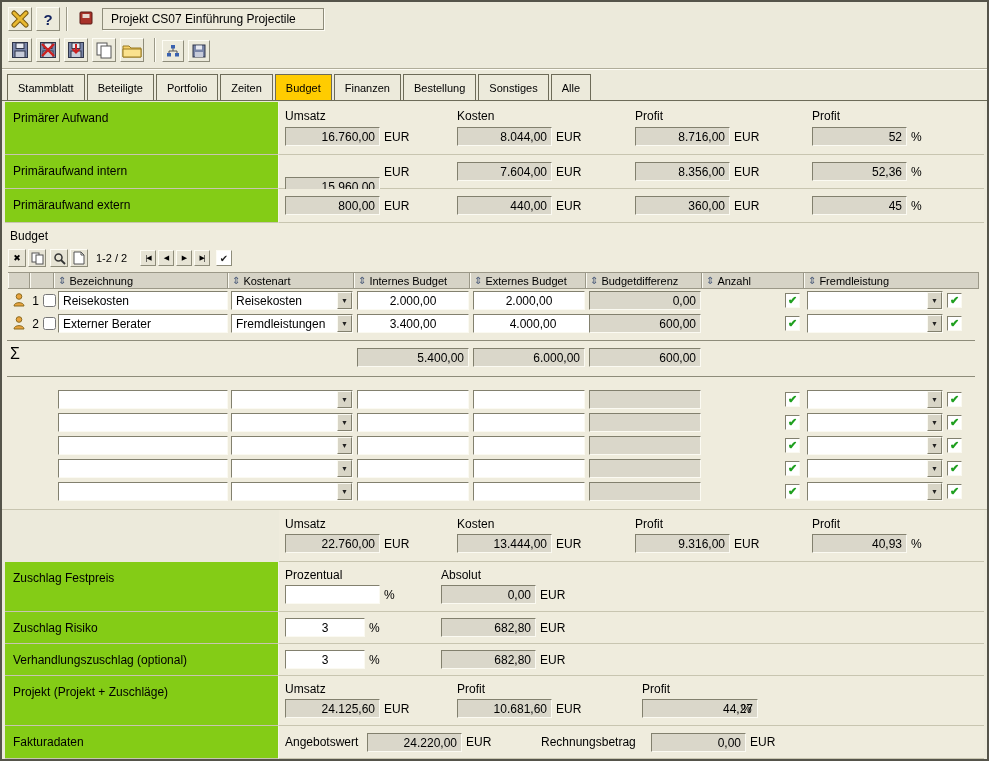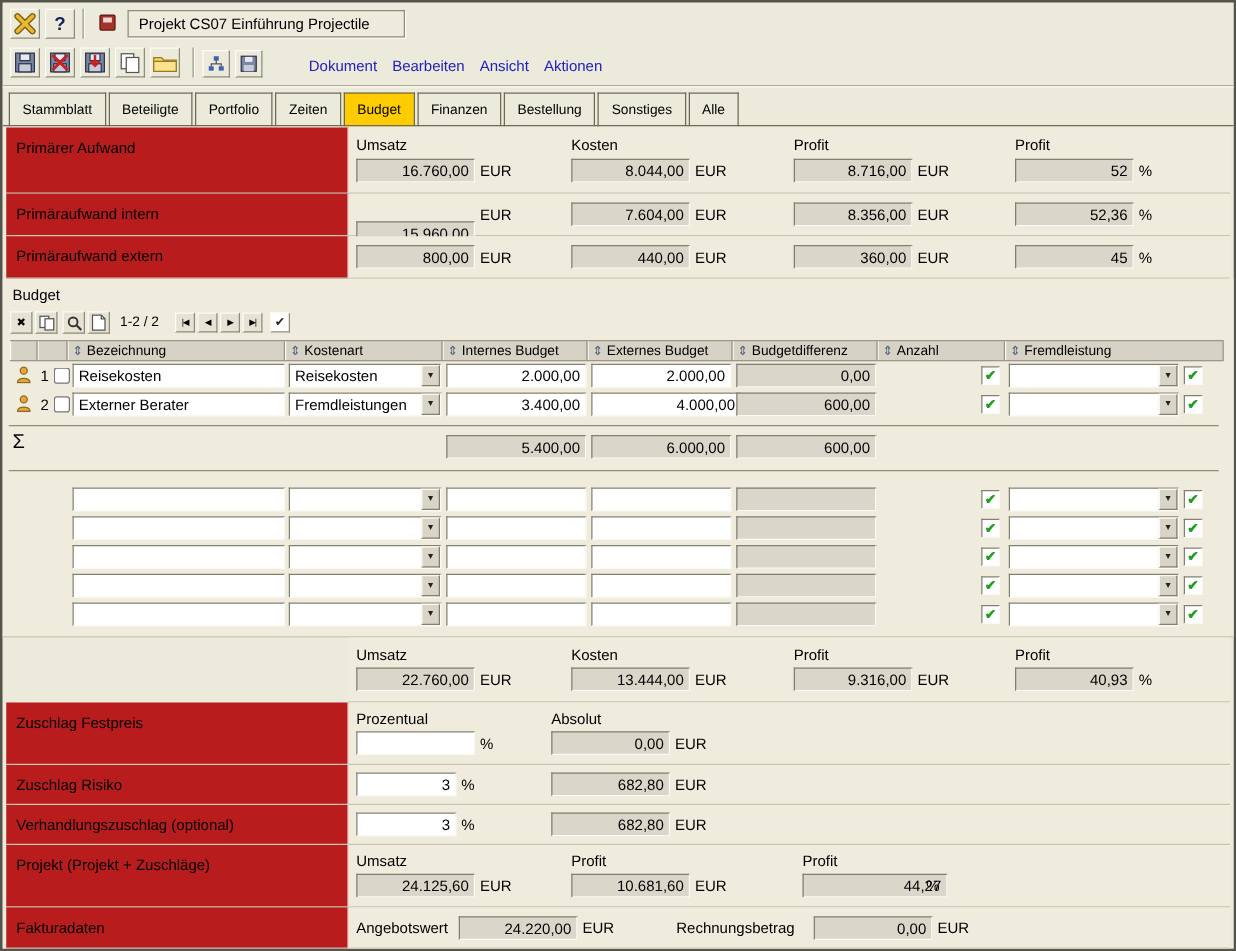--- a/index.html
+++ b/index.html
@@ -9,25 +9,25 @@
   .vsep{position:absolute;width:0;border-left:1px solid #9b9988;border-right:1px solid #fdfcf4}
   .hgroove{position:absolute;left:0;right:0;height:0;border-top:1px solid #b0ad9a;border-bottom:1px solid #fdfcf4}
   .titlebox{position:absolute;display:flex;align-items:center;padding:0 8px;background:#eeebdc;border:1px solid #8e8c7a;box-shadow:1px 1px 0 #fdfcf4;white-space:nowrap}
   .menu{position:absolute;top:44px;left:245px;display:flex;gap:12px}
   .menu span{color:#2121be;cursor:pointer}
   .tabbar{position:absolute;top:72px;left:5px;display:flex}
   .tab{height:27px;padding:7px 10px 0;font-size:11px;background:#eceadb;border:1px solid #6d6b58;border-bottom:none;margin-right:2px;cursor:pointer;white-space:nowrap}
   .tab.active{background:#ffcc00}
   .tabline{position:absolute;top:98px;left:0;right:0;height:1px;background:#6d6b58}
   .srow{position:absolute;left:0;width:985px}
-  .lcell{position:absolute;left:3px;top:0;bottom:0;width:274px;background:#b91c1c;border-bottom:1px solid #c8c5b0;border-right:1px solid #f6f4e8;padding:9px 8px 0}
+  .lcell{position:absolute;left:3px;top:0;bottom:0;width:274px;background:#84cc16;border-bottom:1px solid #c8c5b0;border-right:1px solid #f6f4e8;padding:9px 8px 0}
   .rarea{position:absolute;left:277px;top:0;bottom:0;width:705px;background:#efecdd;border-bottom:1px solid #c8c5b0}
   .colhead{position:absolute;white-space:nowrap}
   .fld{position:absolute;height:19px;background:#dad7ca;border:1px solid;border-color:#82806e #fbfaf2 #fbfaf2 #82806e;padding:1px 4px;font-size:12px;display:flex;align-items:center;justify-content:flex-end;white-space:nowrap}
-  input.fld{display:block;text-align:right;font-family:"Liberation Sans",sans-serif;color:#000}
+  input.fld{display:block;text-align:center;font-family:"Liberation Sans",sans-serif;color:#000}
   input.fld.left{text-align:left}
   .fld.white{background:#fff}
   .unit{position:absolute;white-space:nowrap}
   .band{position:absolute;left:0;width:985px;background:#efecdd;border-bottom:1px solid #c8c5b0}
   .sbtn{position:absolute;width:18px;height:18px;display:flex;align-items:center;justify-content:center;background:#e6e3d4;border:1px solid;border-color:#fdfcf4 #8e8c7a #8e8c7a #fdfcf4;cursor:pointer;font-size:10px}
   .nbtn{width:16px;height:16px;font-size:7px;letter-spacing:-1px}
   .theadband{position:absolute;background:#d6d3c6;border-top:1px solid #9b9888;border-bottom:1px solid #9b9888}
   .thcell{position:absolute;top:0;bottom:0;border-right:1px solid #9b9888;box-shadow:inset 1px 0 0 #fbfaf2;display:flex;align-items:center;gap:3px;padding:0 4px;font-size:11px;cursor:pointer;white-space:nowrap;overflow:hidden}
   .sort{color:#4a5a7a;font-size:10px}
   .dd{position:absolute;height:19px;background:#fff;border:1px solid;border-color:#82806e #fbfaf2 #fbfaf2 #82806e;cursor:pointer}
@@ -108,26 +108,20 @@
       <rect x="9" y="9" width="4" height="3.5" fill="#3a62b0"></rect>
     </svg>
   </div>
   <div class="btn" style="left:186px;top:38px;width:22px;height:22px">
     <svg width="14" height="14" viewBox="0 0 14 14">
       <rect x="1" y="1" width="12" height="12" fill="#7a86a8" stroke="#30364a"></rect>
       <rect x="4" y="1.5" width="6" height="4" fill="#e8eaf0"></rect>
       <rect x="3" y="8" width="8" height="5" fill="#c8ccda"></rect>
     </svg>
   </div>
-  <div class="menu">
-    <span>Dokument</span>
-    <span>Bearbeiten</span>
-    <span>Ansicht</span>
-    <span>Aktionen</span>
-  </div>
   <div class="hgroove" style="top:66px"></div>
 
   <div class="tabbar">
     <div class="tab">Stammblatt</div>
     <div class="tab">Beteiligte</div>
     <div class="tab">Portfolio</div>
     <div class="tab">Zeiten</div>
     <div class="tab active">Budget</div>
     <div class="tab">Finanzen</div>
     <div class="tab">Bestellung</div>

